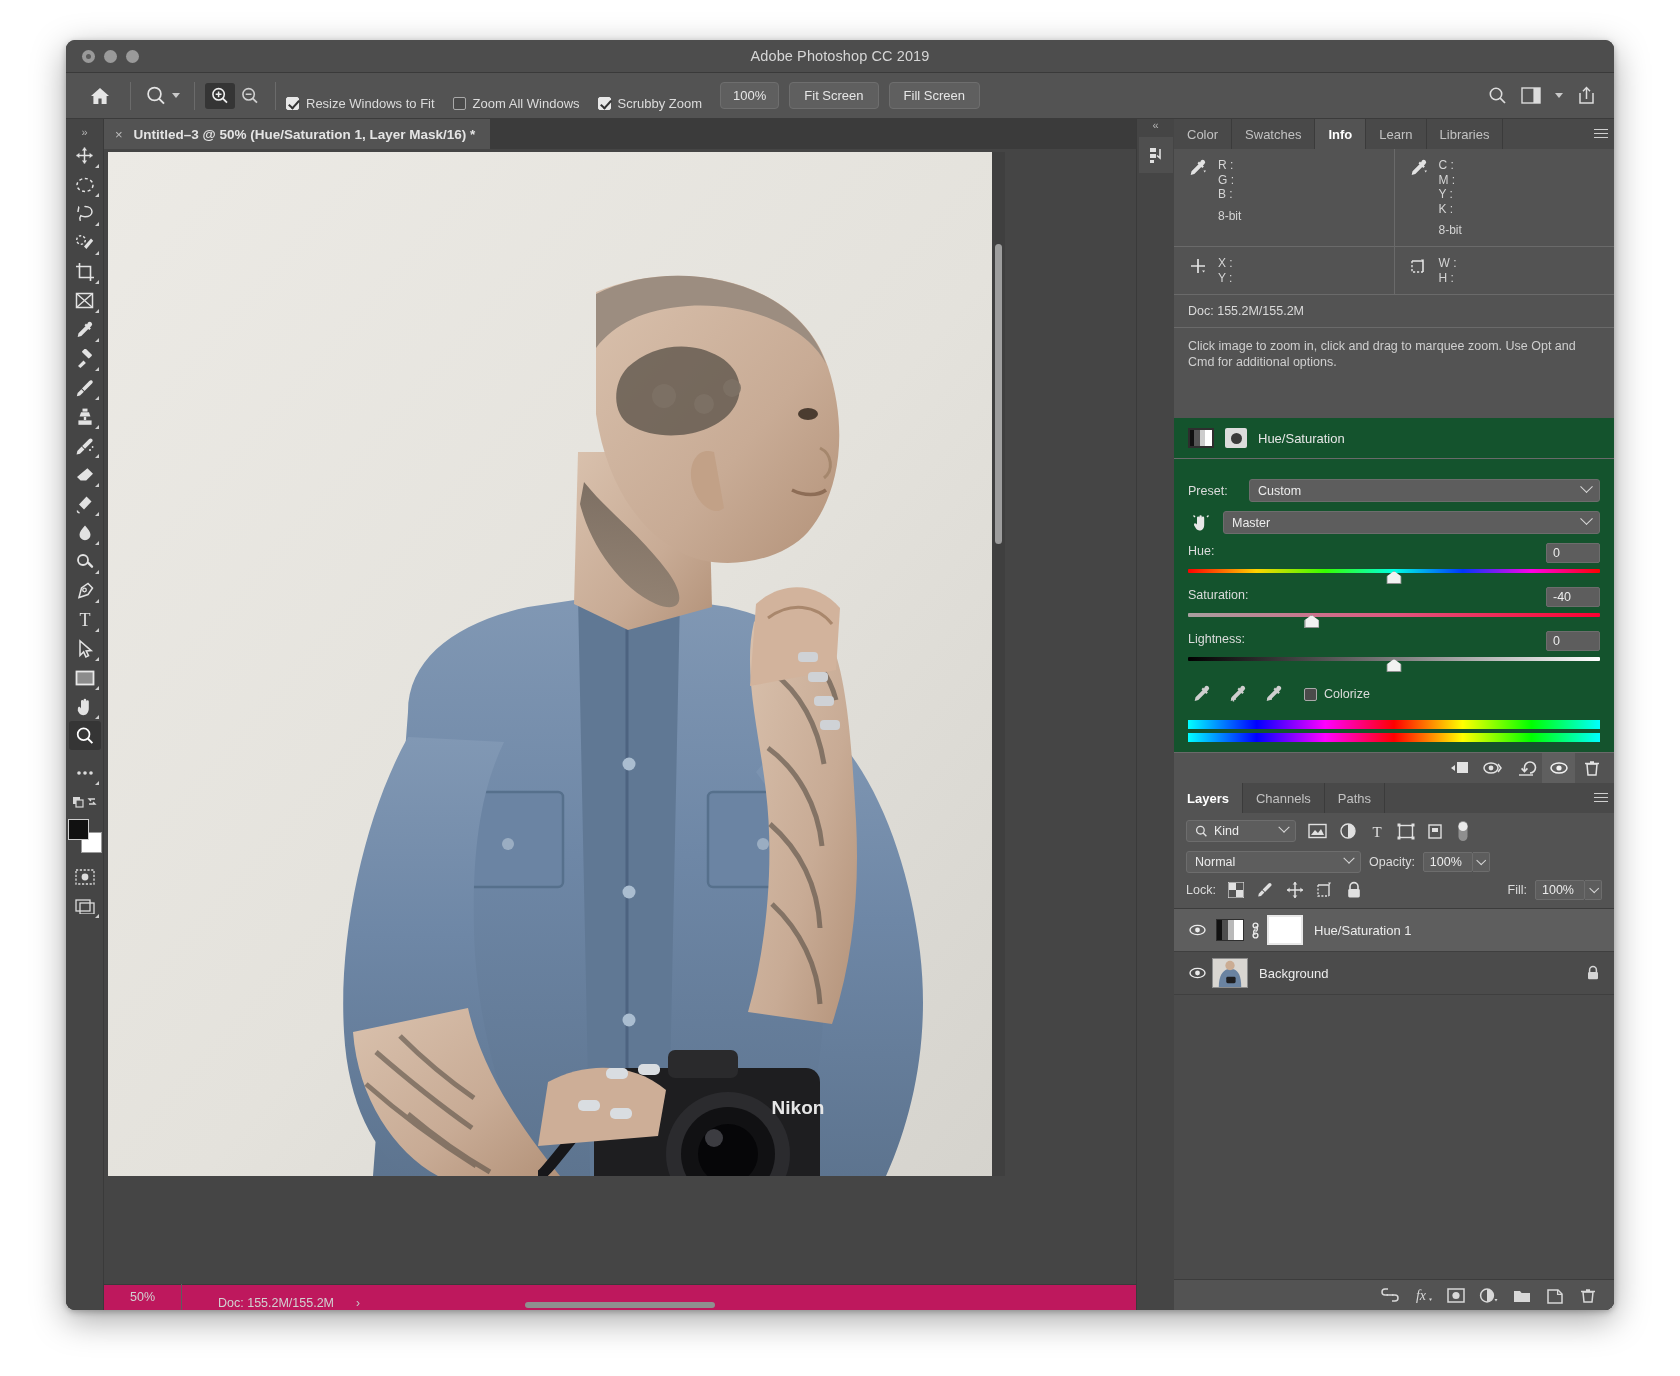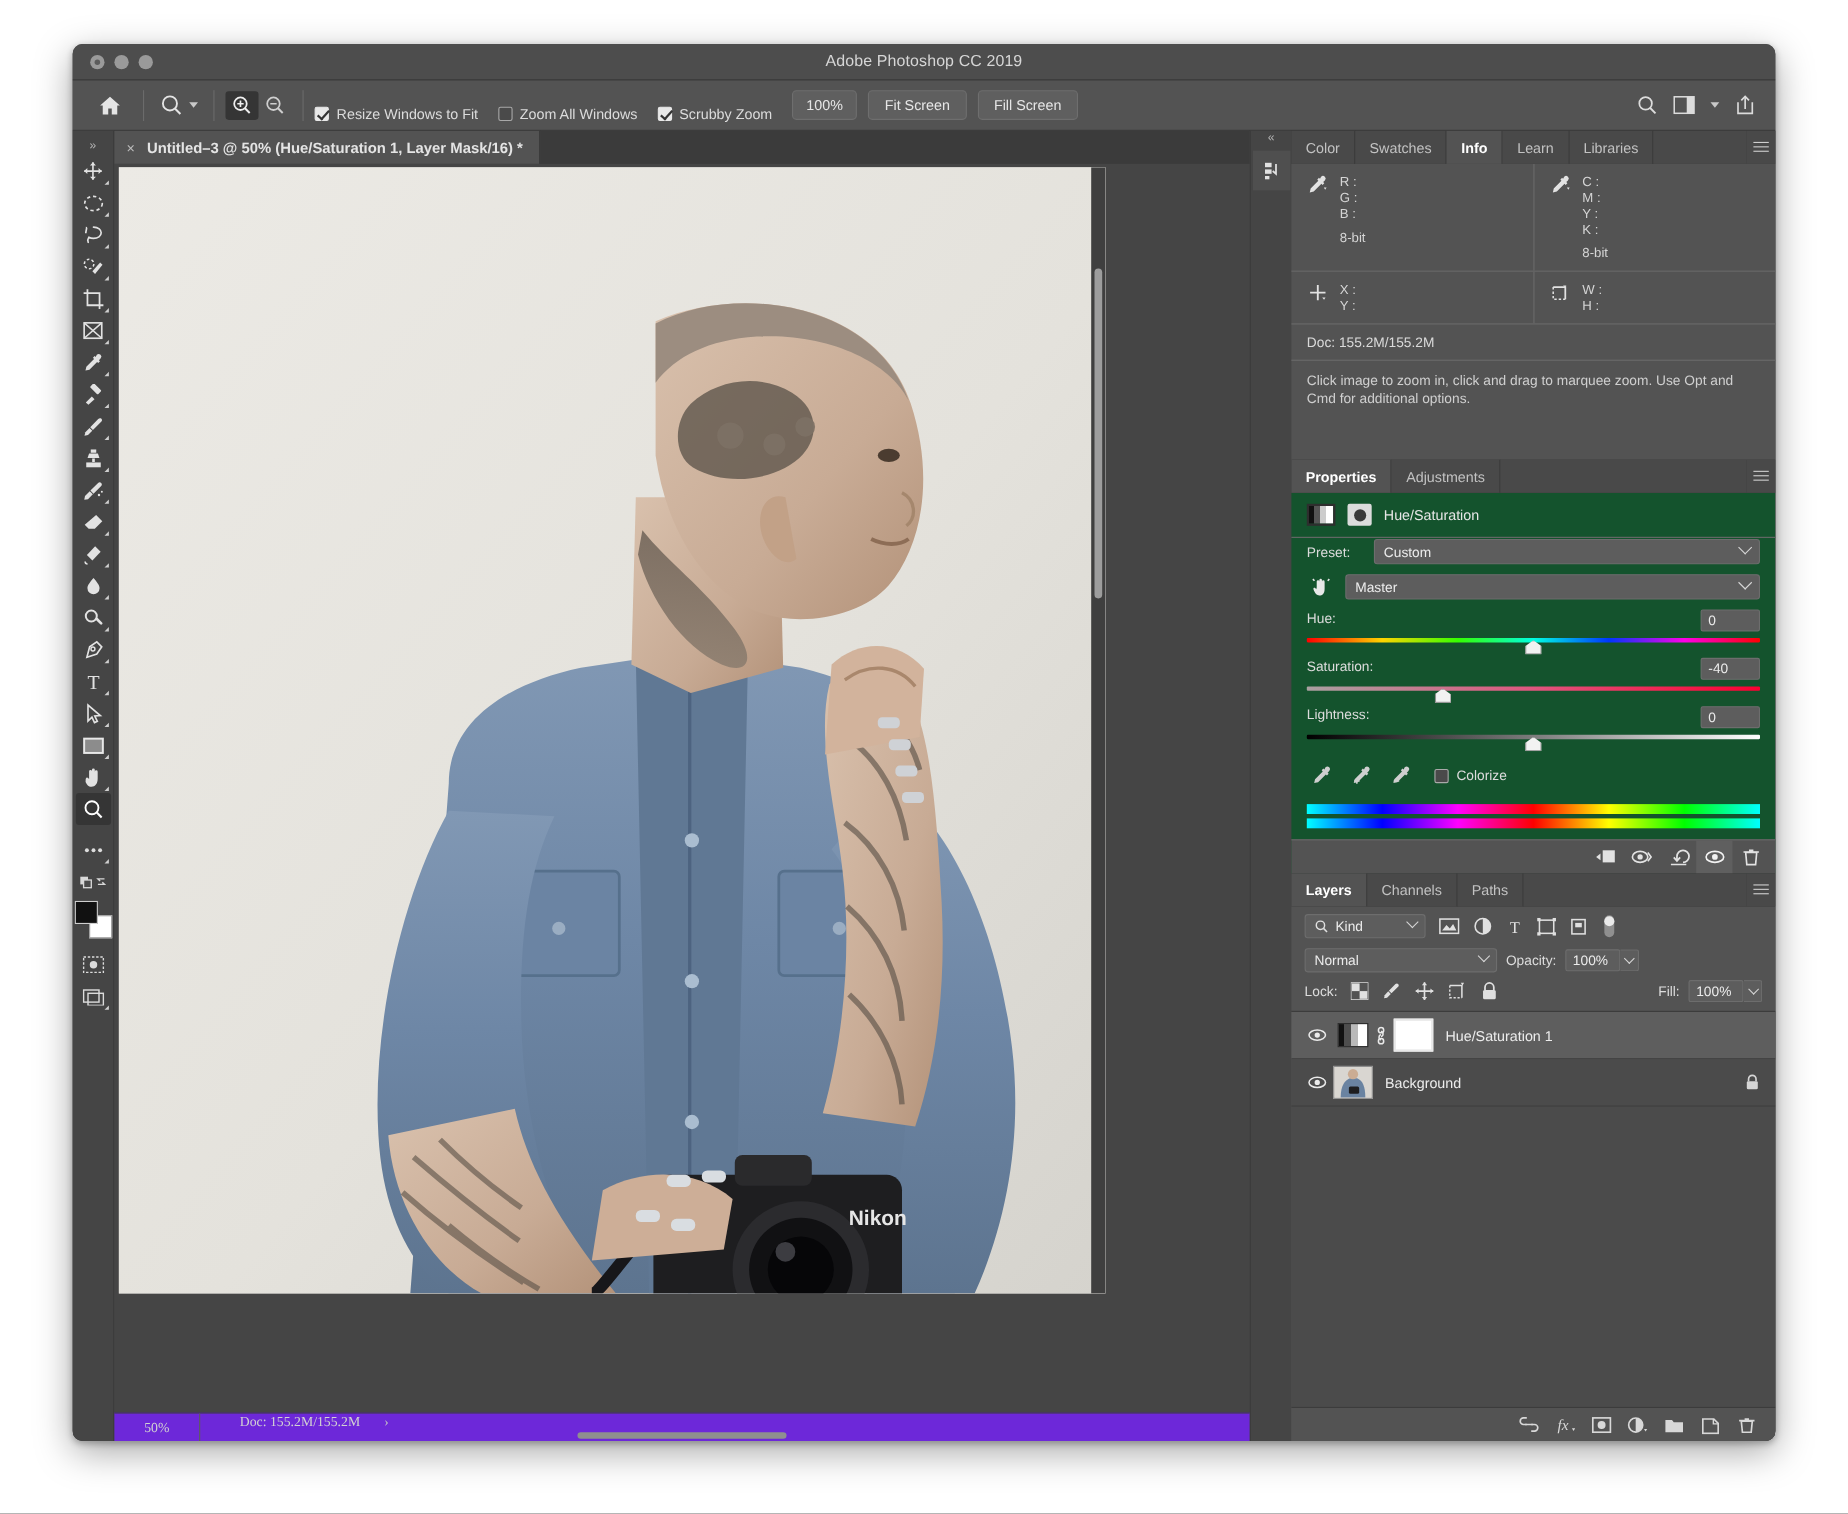--- a/index.html
+++ b/index.html
@@ -94,22 +94,22 @@
     position:relative; margin:3px 0 0 4px; width:897px; height:1024px;
     background:#e8e6e1; overflow:hidden;
   }
   .photo { position:absolute; inset:0; }
   .vscroll{
     position:absolute; right:3px; top:92px; width:7px; height:300px;
     background:#9d9d9d; border-radius:4px;
   }
   .scrollgut{ position:absolute; right:0; top:0; bottom:0; width:13px; background:#3f3f3f; }
   .statusbar{
-    height:26px; flex:0 0 26px; background:#6d28d9; display:flex; align-items:flex-start;
-    font-size:12.5px; color:#d2d2d2; border-top:1px solid #3a3a3a; position:relative;font-family:Liberation Serif, serif;
+    height:26px; flex:0 0 26px; background:#be185d; display:flex; align-items:flex-end;
+    font-size:12.5px; color:#d2d2d2; border-top:1px solid #3a3a3a; position:relative;
   }
   .sb-zoom{ width:78px; text-align:center; border-right:1px solid #5d5d5d; line-height:26px;}
   .sb-doc{ padding-left:36px; }
   .sb-arrow{ margin-left:22px; color:#c6c6c6; font-size:12px;}
   .hscroll{
     position:absolute; left:50%; transform:translateX(-50%); bottom:2px;
     width:190px;height:6px;background:#8f8f8f;border-radius:3px;
   }
   
   .dockcol{ display:flex; flex:0 0 auto; }
@@ -142,21 +142,21 @@
   .infobits{ font-size:12px;color:#d5d5d5; text-align:center; margin-top:7px;}
   .docline{ font-size:12.5px; color:#dadada; padding:9px 0 9px 14px; border-bottom:1px solid #6a6a6a;}
   .hintline{ font-size:12.5px; color:#cfcfcf; padding:10px 16px 10px 14px; line-height:16px; height:90px;}
   
   .propspanel{ background:#14532d; }
   .prophead{ display:flex; align-items:center; gap:11px; padding:10px 14px 10px 14px; }
   .adjicon{ width:26px;height:20px;background:linear-gradient(90deg,#111 0 20%,#555 20% 45%,#ccc 45% 70%,#fff 70% 100%); border:2px solid #2e2e2e;}
   .maskicon{ width:22px;height:20px;background:#dcdcdc;border-radius:2px;display:flex;align-items:center;justify-content:center;}
   .maskdot{ width:11px;height:11px;border-radius:50%;background:#3a3a3a;}
   .prophead span{ font-size:13px;color:#e6e6e6;}
-  .propbody{ padding:1px 14px 4px 14px; border-top:1px solid #6a6a6a;}
+  .propbody{ padding:20px 14px 4px 14px; border-top:1px solid #6a6a6a;}
   .frow{ display:flex; align-items:center; gap:9px; margin-bottom:9px;}
   .flabel{ font-size:12.5px;color:#dcdcdc; width:52px;}
   .select{
     flex:1; height:23px; background:#5d5d5d; border:1px solid #6d6d6d; border-radius:3px;
     display:flex;align-items:center; padding:0 8px; font-size:12.5px;color:#ececec; position:relative;
   }
   .select .chev{ position:absolute; right:8px; top:5px; width:9px;height:9px;
     border:solid #d6d6d6; border-width:0 1.6px 1.6px 0; transform:rotate(45deg) translate(-2px,-2px);}
   .handicon{ width:26px; display:flex; justify-content:center;}
   .slrow{ margin-bottom:3px; display:flex; align-items:flex-start; }
@@ -703,32 +703,20 @@
               <div>
                 <div class="infolabels">W :</div>
                 <div class="infolabels">H :</div>
               </div>
             </div>
           </div>
           <div class="docline">Doc: 155.2M/155.2M</div>
           <div class="hintline">Click image to zoom in, click and drag to marquee zoom.  Use Opt and Cmd for additional options.</div>
         </div>
 
-        <div class="ptabs">
-          <div class="ptab active">Properties</div>
-          <div class="ptab">Adjustments</div>
-          <div class="ptabfill"></div>
-          <div class="pmenu">
-            <span class="hamb">
-                <i></i>
-                <i></i>
-                <i></i>
-              </span>
-          </div>
-        </div>
 
         <div class="propspanel">
           <div class="prophead">
             <span class="adjicon"></span>
             <span class="maskicon">
                 <span class="maskdot"></span>
               </span>
             <span>Hue/Saturation</span>
           </div>
 

